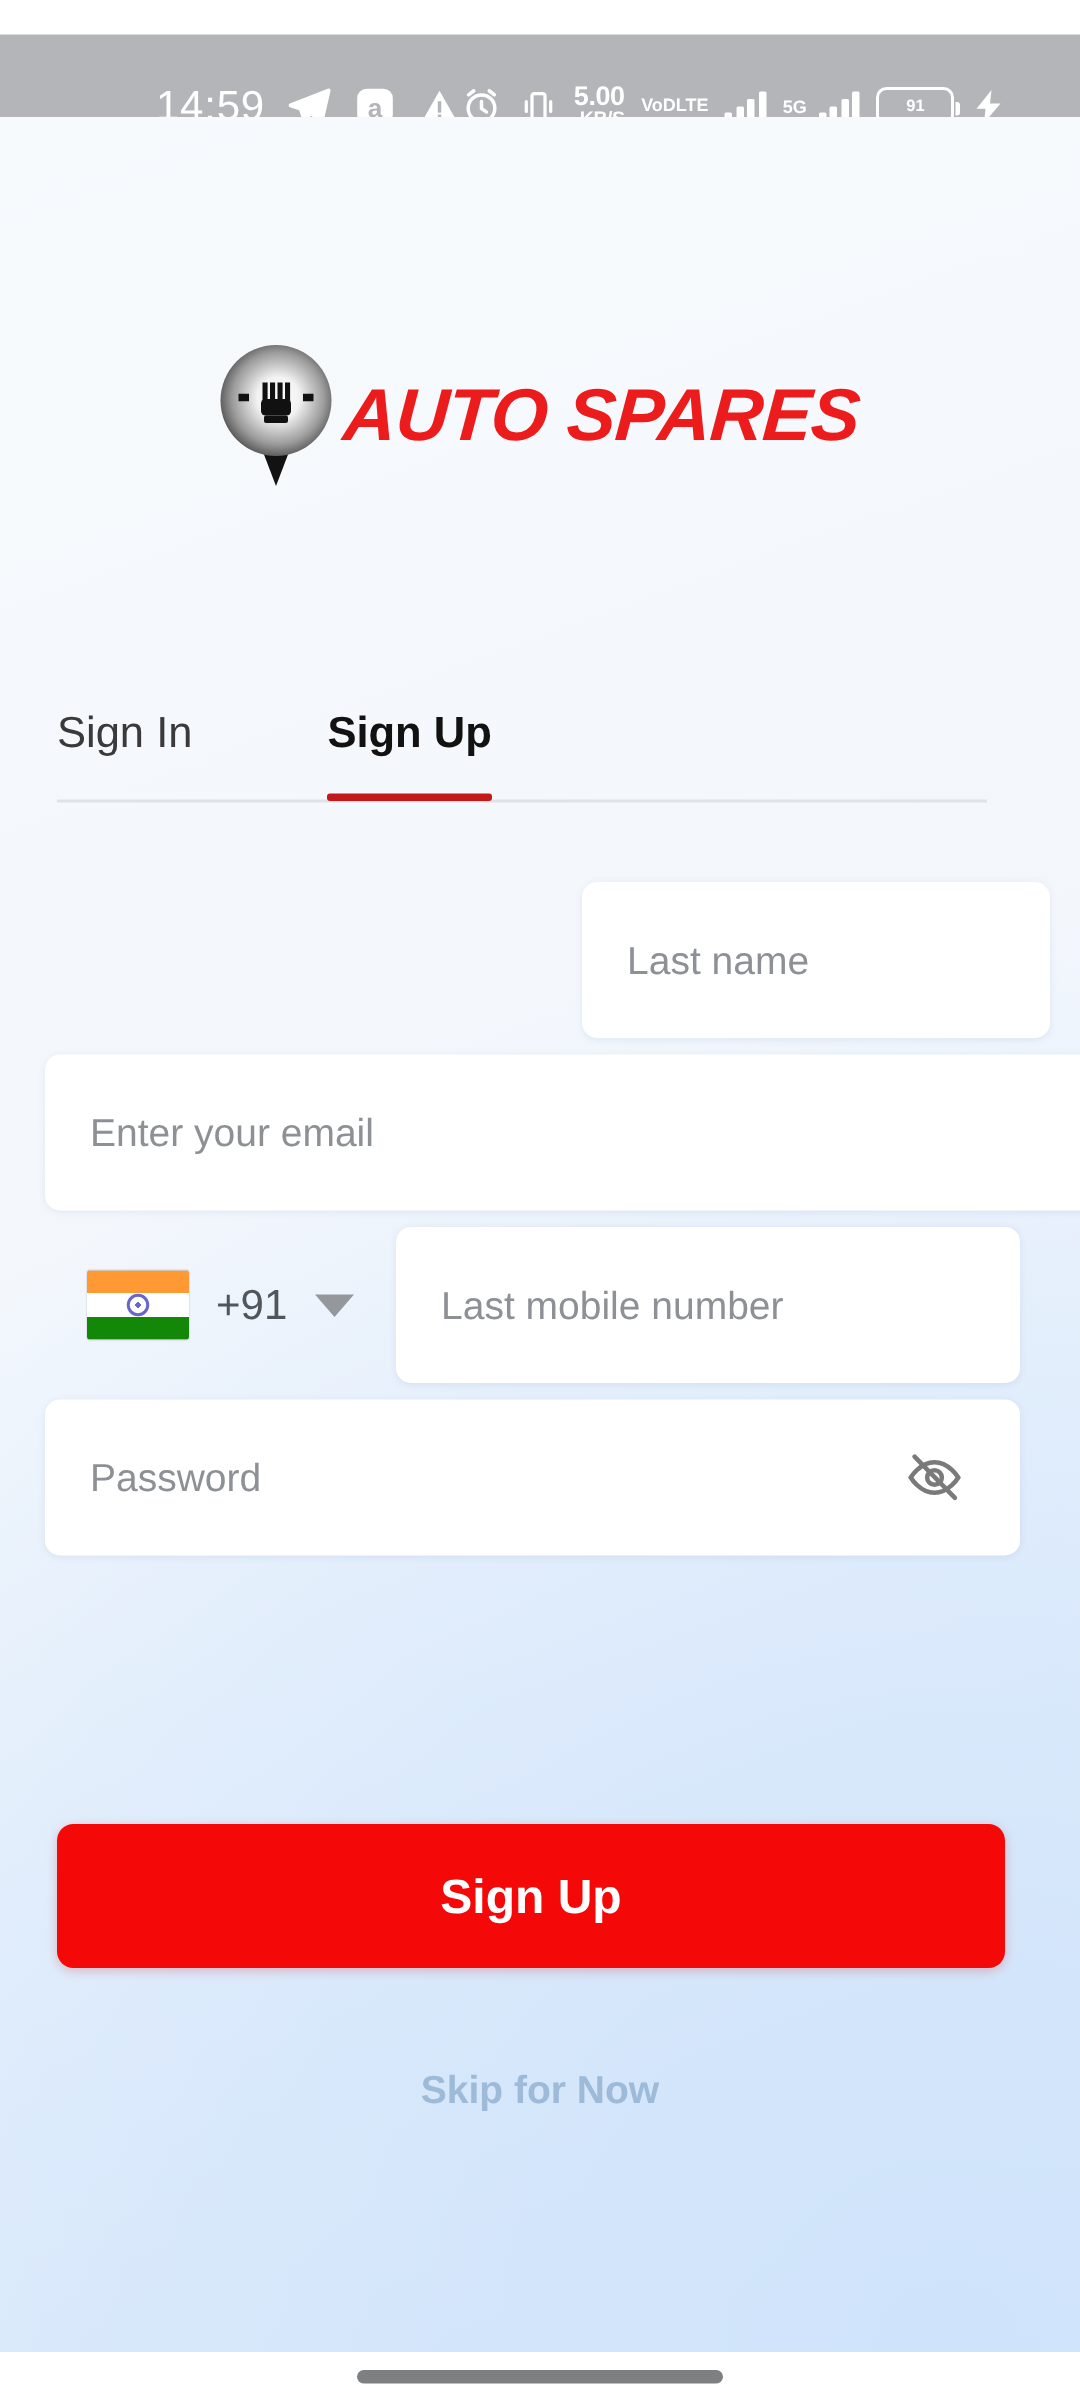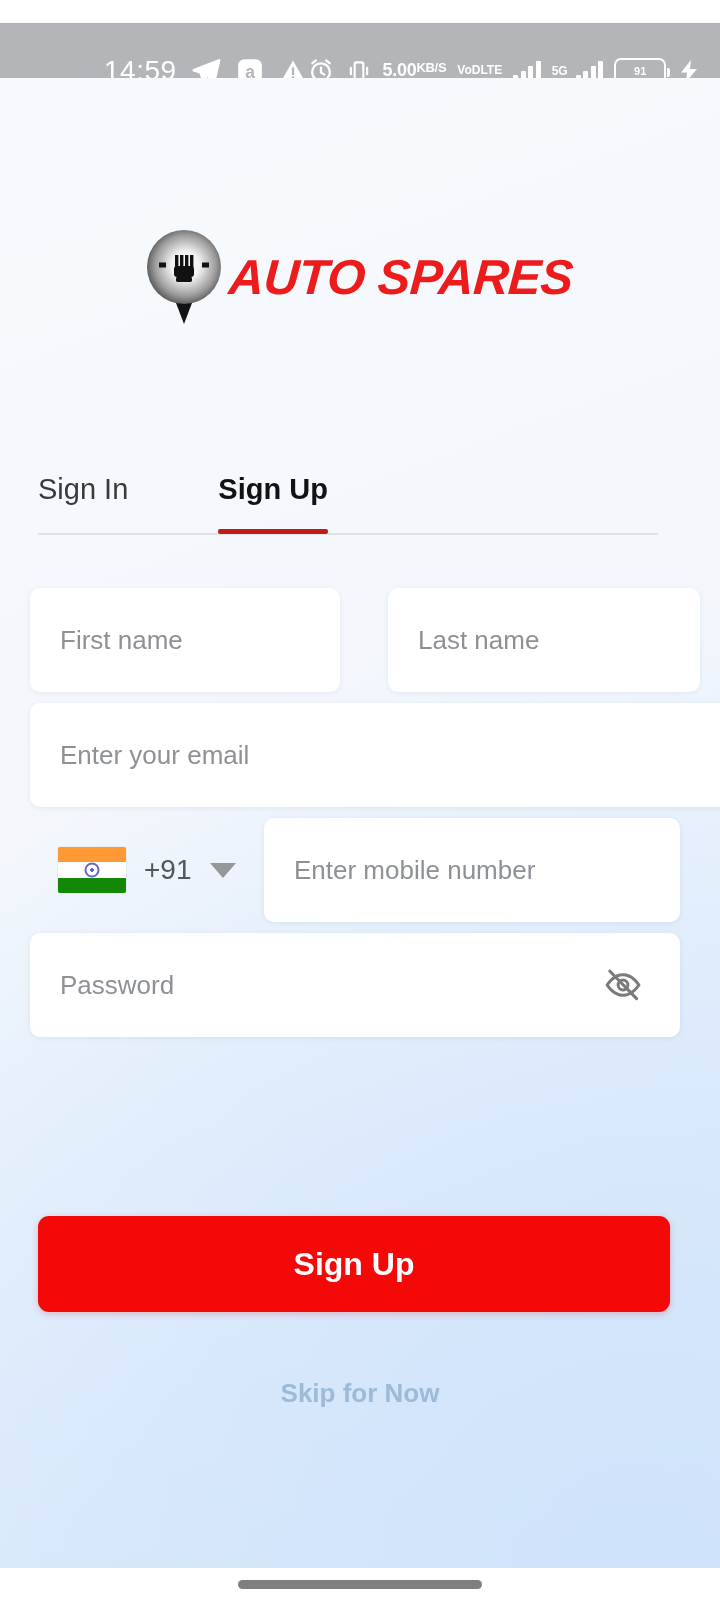--- a/index.html
+++ b/index.html
@@ -31,21 +31,21 @@
   .sb-clock {
     font-size:28px; font-weight:500; letter-spacing:0.5px;
     color:#ffffff; line-height:1;
   }
   .sb-right {
     display:flex; align-items:center; gap:11px;
     margin-left:auto; margin-right:62px;
   }
   .ic { display:inline-flex; align-items:center; justify-content:center; }
   .netspeed {
-    display:flex; flex-direction:row; align-items:flex-start;
+    display:flex; flex-direction:column; align-items:flex-end;
     line-height:0.95; font-weight:bold; color:#fff;
   }
   .netspeed .n1 { font-size:18px; letter-spacing:-0.3px; }
   .netspeed .n2 { font-size:13px; letter-spacing:-0.3px; }
   .volte {
     display:flex; flex-direction:row; align-items:center;
     line-height:0.95; font-weight:bold; color:#fff;
   }
   .volte .v1 { font-size:12px; }
   .volte .v2 { font-size:12px; }
@@ -306,23 +306,20 @@
     </div>
 
     <div class="tabs">
       <div class="tabrow">
         <div class="tab inactive">Sign In</div>
         <div class="tab active">Sign Up</div>
       </div>
       <div class="tab-underline"></div>
     </div>
 
-    <div class="field f-first">
-      <span class="ph">First name</span>
-    </div>
 
     <div class="field f-last">
       <span class="ph">Last name</span>
     </div>
 
     <div class="field f-email">
       <span class="ph">Enter your email</span>
     </div>
 
     <div class="ccode">
@@ -330,21 +327,21 @@
         <span class="s1"></span>
           <span class="s2"></span>
           <span class="s3"></span>
         <span class="chakra"></span>
       </span>
       <span class="ccode-text">+91</span>
       <span class="caret"></span>
     </div>
 
     <div class="field f-mobile">
-      <span class="ph">Enter mobile number</span>
+      <span class="ph">Last mobile number</span>
     </div>
 
     <div class="field f-pass">
       <span class="ph">Password</span>
       <span class="eye">
         <svg width="38" height="38" viewBox="0 0 24 24">
           <path d="M2 12s3.8-6.4 10-6.4S22 12 22 12s-3.8 6.4-10 6.4S2 12 2 12z" fill="none" stroke="#7a7a7a" stroke-width="1.9"></path>
           <circle cx="12" cy="12" r="3.1" fill="none" stroke="#7a7a7a" stroke-width="1.9"></circle>
           <path d="M3.6 3.2 20.6 20.6" stroke="#7a7a7a" stroke-width="1.9" stroke-linecap="round"></path>
         </svg>

